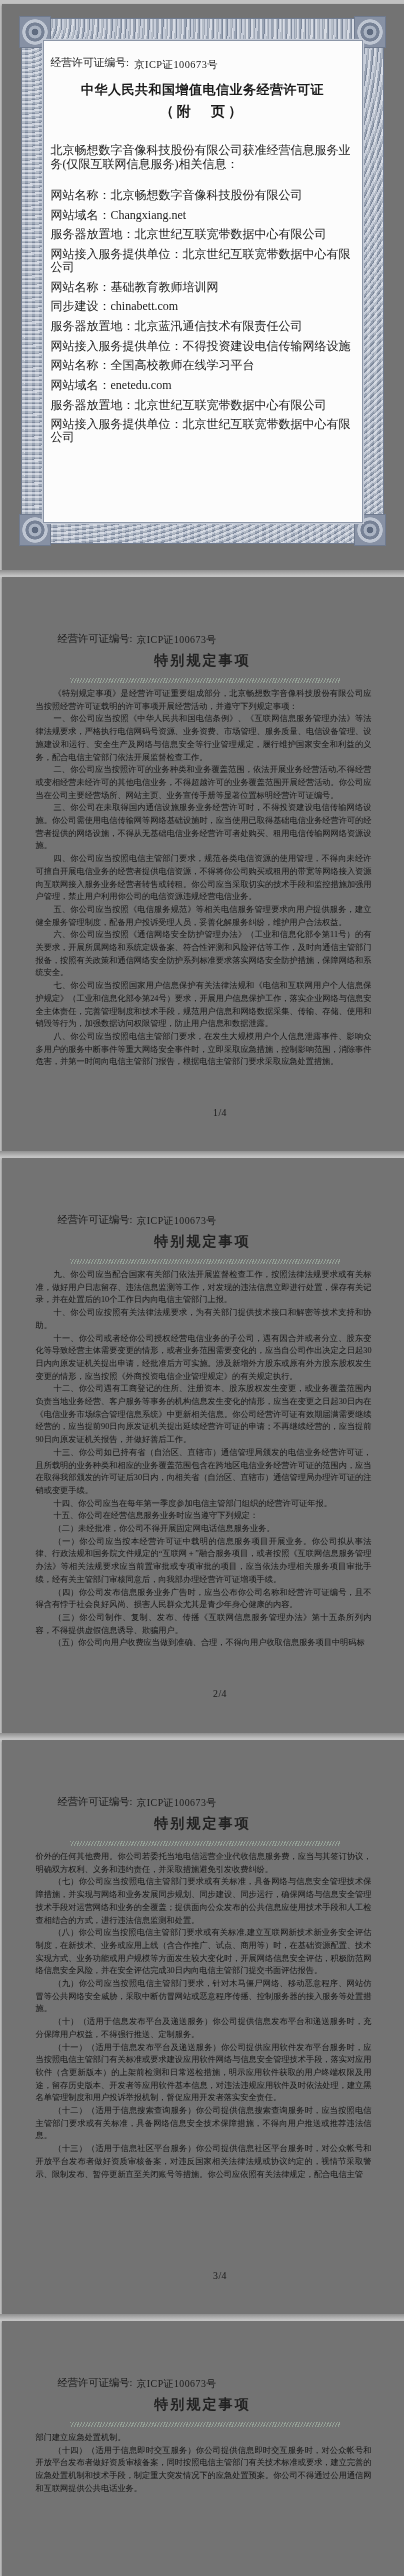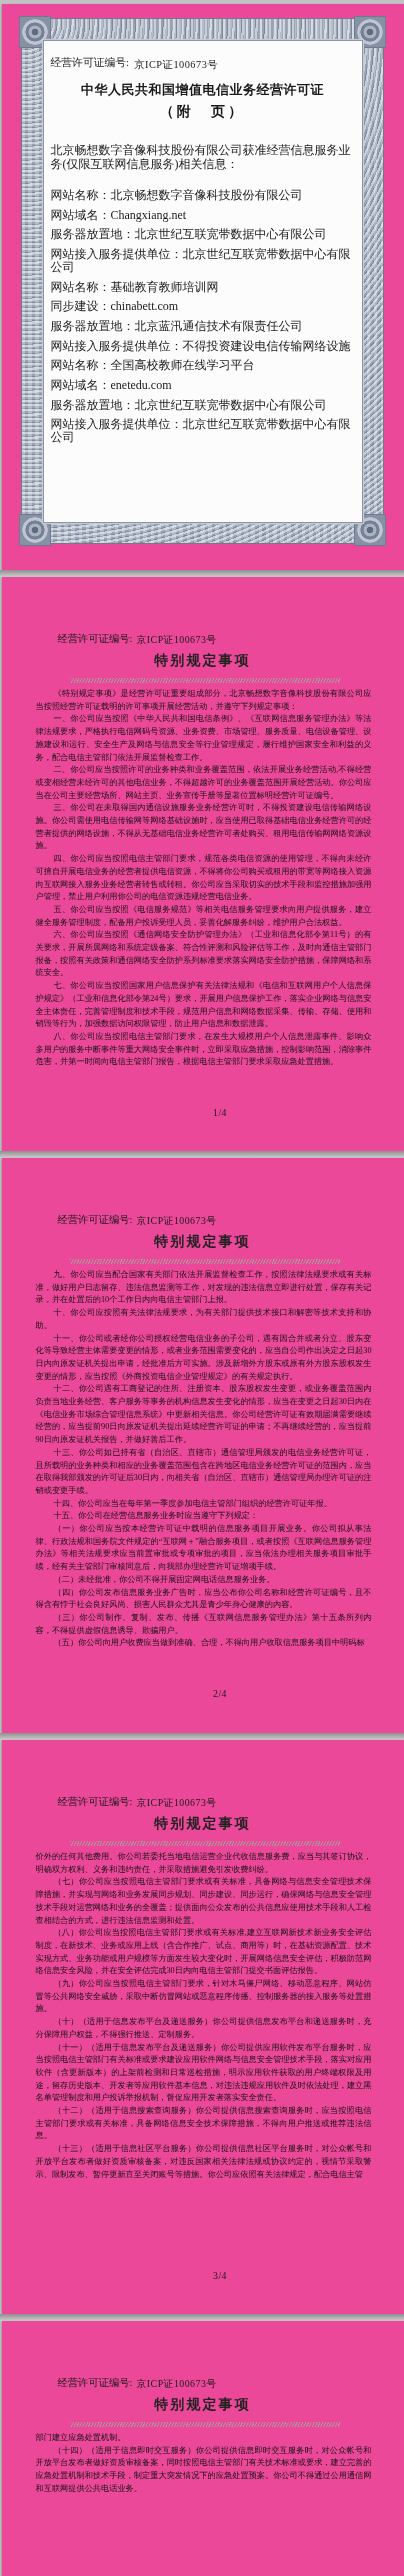--- a/index.html
+++ b/index.html
@@ -3,21 +3,21 @@
 <meta charset="utf-8">
 <style>
   html,body{margin:0;padding:0;}
   body{
     width:405px;height:2873px;position:relative;
     background:#c1c1c1;
     font-family:"Liberation Serif","DejaVu Serif",serif;
     color:#1a1a1a;
   }
   .page{
-    position:absolute;left:1.5px;width:402px;background:#ec4899;
+    position:absolute;left:1.5px;width:402px;background:#737373;
     box-shadow:0 0.5px 2.1px rgba(0,0,0,.45);
     overflow:hidden;
   }
   #page1{top:4.1px;height:566px;}
   #page2{top:577px;height:574px;}
   #page3{top:1158px;height:575px;}
   #page4{top:1740px;height:574px;}
   #page5{top:2321px;height:548px;}
   .sep{position:absolute;left:0;width:405px;height:7.2px;
        background:linear-gradient(#8f8f8f,#cdcdcd);}
@@ -128,22 +128,22 @@
   <div class="ptitle">特别规定事项</div>
   <div class="wavy"></div>
   <div class="pbody">
     <p>九、你公司应当配合国家有关部门依法开展监督检查工作，按照法律法规要求或有关标准，做好用户日志留存、违法信息监测等工作，对发现的违法信息立即进行处置，保存有关记录，并在处置后的10个工作日内向电信主管部门上报。</p>
     <p>十、你公司应按照有关法律法规要求，为有关部门提供技术接口和解密等技术支持和协助。</p>
     <p>十一、你公司或者经你公司授权经营电信业务的子公司，遇有因合并或者分立、股东变化等导致经营主体需要变更的情形，或者业务范围需要变化的，应当自公司作出决定之日起30日内向原发证机关提出申请，经批准后方可实施。涉及新增外方股东或原有外方股东股权发生变更的情形，应当按照《外商投资电信企业管理规定》的有关规定执行。</p>
     <p>十二、你公司遇有工商登记的住所、注册资本、股东股权发生变更，或业务覆盖范围内负责当地业务经营、客户服务等事务的机构信息发生变化的情形，应当在变更之日起30日内在《电信业务市场综合管理信息系统》中更新相关信息。你公司经营许可证有效期届满需要继续经营的，应当提前90日向原发证机关提出延续经营许可证的申请；不再继续经营的，应当提前90日向原发证机关报告，并做好善后工作。</p>
     <p>十三、你公司如已持有省（自治区、直辖市）通信管理局颁发的电信业务经营许可证，且所载明的业务种类和相应的业务覆盖范围包含在跨地区电信业务经营许可证的范围内，应当在取得我部颁发的许可证后30日内，向相关省（自治区、直辖市）通信管理局办理许可证的注销或变更手续。</p>
     <p>十四、你公司应当在每年第一季度参加电信主管部门组织的经营许可证年报。</p>
     <p>十五、你公司在经营信息服务业务时应当遵守下列规定：</p>
+    <p>（二）未经批准，你公司不得开展固定网电话信息服务业务。</p>
     <p>（一）你公司应当按本经营许可证中载明的信息服务项目开展业务。你公司拟从事法律、行政法规和国务院文件规定的“互联网＋”融合服务项目，或者按照《互联网信息服务管理办法》等相关法规要求应当前置审批或专项审批的项目，应当依法办理相关服务项目审批手续，经有关主管部门审核同意后，向我部办理经营许可证增项手续。</p>
-    <p>（二）未经批准，你公司不得开展固定网电话信息服务业务。</p>
     <p>（四）你公司发布信息服务业务广告时，应当公布你公司名称和经营许可证编号，且不得含有悖于社会良好风尚、损害人民群众尤其是青少年身心健康的内容。</p>
     <p>（三）你公司制作、复制、发布、传播《互联网信息服务管理办法》第十五条所列内容，不得提供虚假信息诱导、欺骗用户。</p>
     <p>（五）你公司向用户收费应当做到准确、合理，不得向用户收取信息服务项目中明码标</p>
   </div>
   <div class="pageno std">2/4</div>
 </div>
 
 <div class="sep" style="top:1733px"></div>
 
 <div class="page" id="page4">

